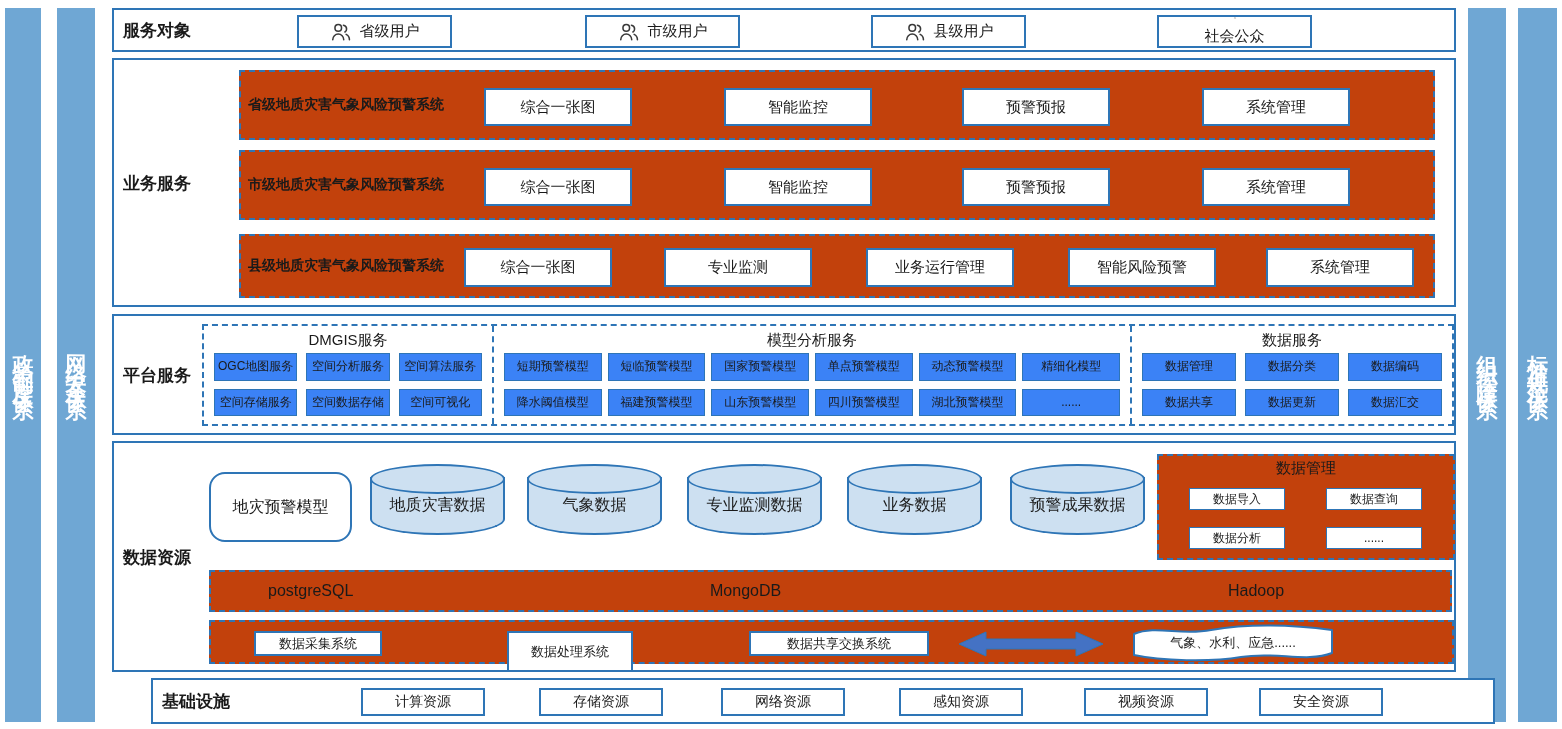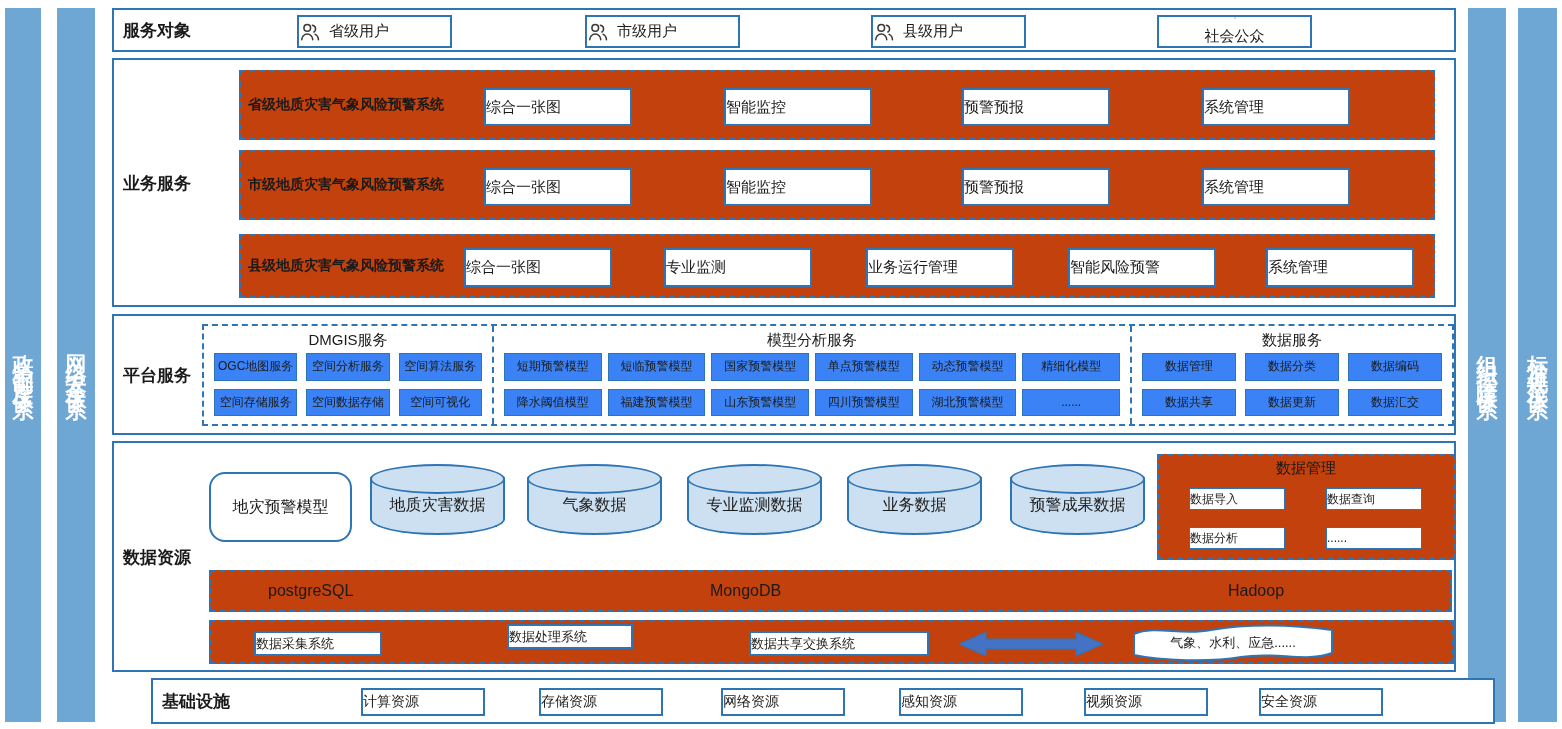--- a/index.html
+++ b/index.html
@@ -11,21 +11,21 @@
             writing-mode:vertical-rl; text-orientation:upright; display:flex; align-items:center;
             justify-content:center; font-weight:bold; font-size:21px; letter-spacing:9px; }
 
   .band { position:absolute; left:112px; width:1344px; border:2px solid #2E75B6; background:#fff; }
   .band-label { position:absolute; left:9px; top:50%; transform:translateY(-50%);
                 font-weight:bold; font-size:17px; white-space:nowrap; }
 
   .dashed { border:2px dashed #2E75B6; position:absolute; background:#c2410c; }
 
   .btn { position:absolute; background:#fff; border:2px solid #2E75B6; display:flex;
-         align-items:center; font-size:15px; white-space:nowrap; }
+         align-items:center; justify-content:center; font-size:15px; white-space:nowrap; }
   .btn-sm { border-width:1px; font-size:12px; }
 
   .user-box { top:5px; height:33px; width:155px; gap:8px; }
   .user-box svg { width:22px; height:22px; }
 
   .sys-name { position:absolute; left:7px; top:50%; transform:translateY(-50%);
               font-weight:bold; font-size:14px; white-space:nowrap; }
 
   .pf-wrap { position:absolute; left:88px; top:8px; width:1252px; height:102px;
              border:2px dashed #2E75B6; display:flex; }
@@ -216,21 +216,21 @@
     </div>
 
     <div class="dashed db-box">
       <span style="left:57px;">postgreSQL</span>
       <span style="left:499px;">MongoDB</span>
       <span style="left:1017px;">Hadoop</span>
     </div>
 
     <div class="dashed sysrow-box">
       <div class="btn" style="left:43px;top:9px;width:128px;height:25px;font-size:13px;">数据采集系统</div>
-      <div class="btn" style="left:296px;top:2px;width:126px;height:25px;font-size:13px;">数据处理系统</div>
+      <div class="btn" style="left:296px;top:9px;width:126px;height:41px;font-size:13px;">数据处理系统</div>
       <div class="btn" style="left:538px;top:9px;width:180px;height:25px;font-size:13px;">数据共享交换系统</div>
       <div class="arrow-wrap">
         <svg width="150" height="32" viewBox="0 0 150 32">
           <polygon points="3,16 30,4 30,11 120,11 120,4 147,16 120,28 120,21 30,21 30,28" fill="#4472C4" stroke="#2E75B6" stroke-width="1"></polygon>
         </svg>
       </div>
       <div class="wave">
         <svg width="214" height="42" viewBox="0 0 214 42">
           <path d="M8,11 C30,2 55,13 85,7 C120,1 160,1 206,7 L206,30 C180,40 150,28 115,34 C85,39 35,38 8,32 Z" fill="#fff" stroke="#2E75B6" stroke-width="2" stroke-linejoin="round"></path>
         </svg>

